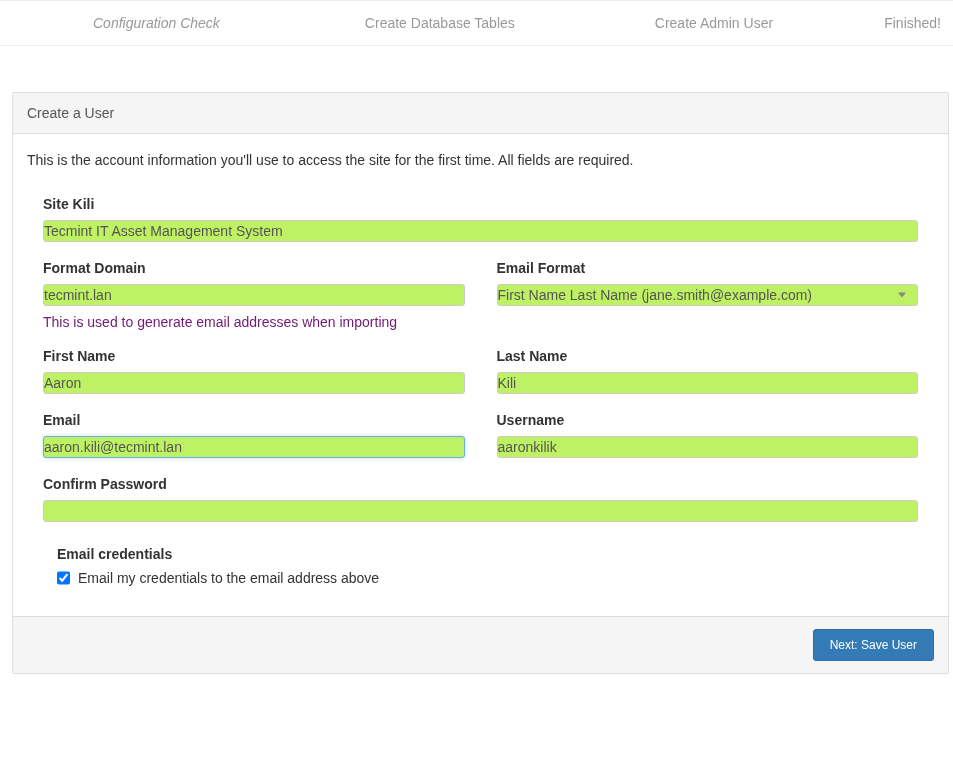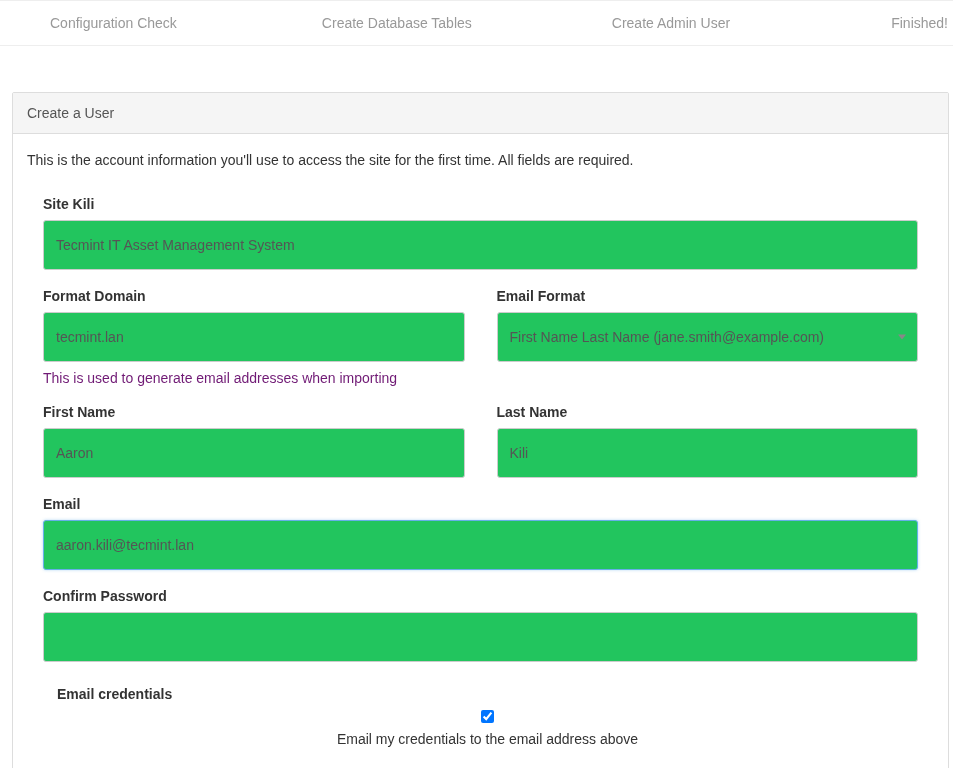--- a/index.html
+++ b/index.html
@@ -16,24 +16,24 @@
     border-bottom: 1px solid #eee;
     padding: 0 0;
     height: 46px;
     align-items: center;
     border-top: 1px solid #eee;
   }
   .step {
     color: #999;
     font-size: 14px;
   }
-  .step1 { margin-left: 50px; }
+  .step1 { margin-left: 93px; font-style: italic; }
   .step2 { margin-left: 145px; }
   .step3 { margin-left: 140px; }
-  .step4 { margin-left: auto; margin-right: 0; padding-right: 5px; }
+  .step4 { margin-left: auto; margin-right: 0; padding-right: 12px; }
   .panel {
     margin: 46px 4px 8px 12px;
     border: 1px solid #ddd;
     border-radius: 2px;
   }
   .panel-header {
     background: #f5f5f5;
     border-bottom: 1px solid #ddd;
     padding: 12px 14px;
     color: #555;
@@ -52,25 +52,25 @@
   .form-group { margin-bottom: 18px; }
   .form-label {
     display: block;
     font-weight: 700;
     color: #333;
     margin-bottom: 8px;
     font-size: 14px;
   }
   .form-control {
     width: 100%;
-    height: 50px;
-    padding: 6px 12px;
+    height: 22px;
+    padding: 6px 0;
     font-size: 14px;
     color: #555;
-    background: #22c55e;
+    background: #bef264;
     border: 1px solid #ccc;
     border-radius: 3px;
     outline: none;
   }
   .form-control.focused {
     border-color: #66afe9;
     box-shadow: 0 0 3px rgba(102,175,233,.5);
   }
   .help-text {
     color: #701a75;
@@ -92,24 +92,22 @@
     top: 50%;
     transform: translateY(-50%);
     width: 0; height: 0;
     border-left: 4px solid transparent;
     border-right: 4px solid transparent;
     border-top: 5px solid #888;
     pointer-events: none;
   }
   .checkbox-row {
     display: flex;
-    align-items: center;
     gap: 8px;
     margin-top: 2px;
-    flex-direction: column;
   }
   .checkbox-row input { margin: 0; }
   .panel-footer {
     background: #f5f5f5;
     border-top: 1px solid #ddd;
     padding: 12px 14px;
     text-align: right;
   }
   .btn-primary {
     background: #337ab7;
@@ -177,20 +175,26 @@
         </div>
       </div>
 
       <div class="row">
         <div class="col">
           <div class="form-group">
             <label class="form-label">Email</label>
             <input class="form-control focused" type="text" value="aaron.kili@tecmint.lan" style="">
           </div>
         </div>
+        <div class="col">
+          <div class="form-group">
+            <label class="form-label">Username</label>
+            <input class="form-control" type="text" value="aaronkilik" style="">
+          </div>
+        </div>
       </div>
 
       <div class="row">
         <div class="col">
           <div class="form-group">
             <label class="form-label">Confirm Password</label>
             <input class="form-control" type="password" value="" style="">
           </div>
         </div>
       </div>

